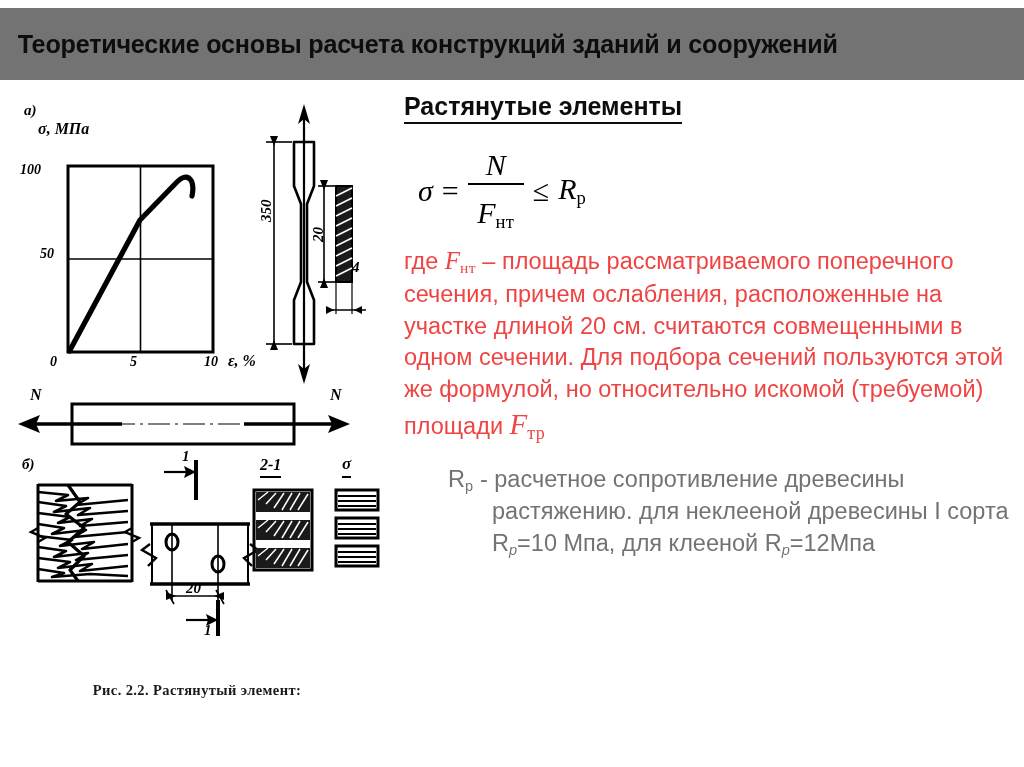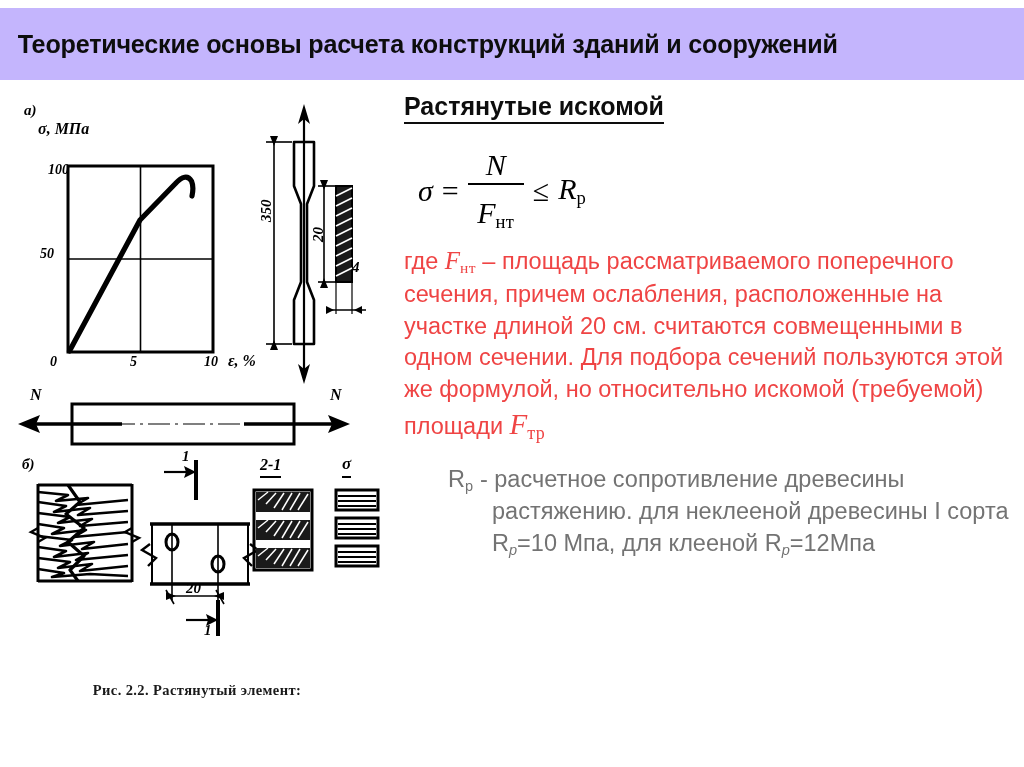--- a/index.html
+++ b/index.html
@@ -16,21 +16,21 @@
     color: #000000;
   }
 
   
   .header-band {
     position: absolute;
     left: 0;
     top: 8px;
     width: 1024px;
     height: 72px;
-    background: #c4b5fd;
+    background: #737373;
     display: flex;
     align-items: center;
   }
   .header-title {
     font-family: "Liberation Sans", sans-serif;
     font-weight: bold;
     font-size: 25.5px;
     letter-spacing: -0.2px;
     color: #0d0d0d;
     padding-left: 18px;
@@ -185,21 +185,21 @@
 <div class="header-band">
   <div class="header-title">Теоретические основы расчета конструкций зданий и сооружений</div>
 </div>
 
 <div class="figure-col">
 
   <div class="fig-label" style="left:24px; top:18px;">а)</div>
 
   <div class="plot-wrap">
     <div class="axis-title" style="left:38px; top:36px;">σ, МПа</div>
-    <div class="tick-label" style="left:48px; top:78px;">100</div>
+    <div class="tick-label" style="left:20px; top:78px;">100</div>
     <div class="tick-label" style="left:40px; top:162px;">50</div>
     <div class="tick-label" style="left:50px; top:270px;">0</div>
     <div class="tick-label" style="left:130px; top:270px;">5</div>
     <div class="tick-label" style="left:204px; top:270px;">10</div>
     <div class="axis-title" style="left:228px; top:268px;">ε, %</div>
 
     <svg width="260" height="280" style="position:absolute; left:0; top:0;">
 
       <rect x="68" y="82" width="145" height="186" fill="none" stroke="#000" stroke-width="3"></rect>
 
@@ -373,21 +373,21 @@
     </g>
   </svg>
 
   <div class="caption">
     <div class="caption-title">Рис. 2.2. Растянутый элемент:</div>
   </div>
 </div>
 
 <div class="text-col">
 
-  <div class="section-heading">Растянутые искомой</div>
+  <div class="section-heading">Растянутые элементы</div>
 
   <div class="formula-main">
     <span class="mi">σ</span>
     <span>=</span>
     <span class="frac">
       <span class="num mi">N</span>
       <span class="bar"></span>
       <span class="den"><span class="mi">F</span><span class="sub">нт</span></span>
     </span>
     <span>≤</span>

